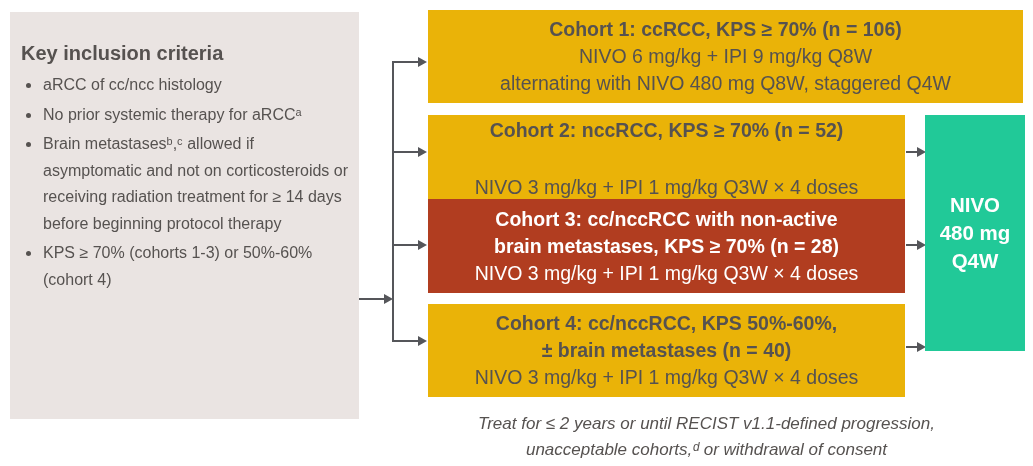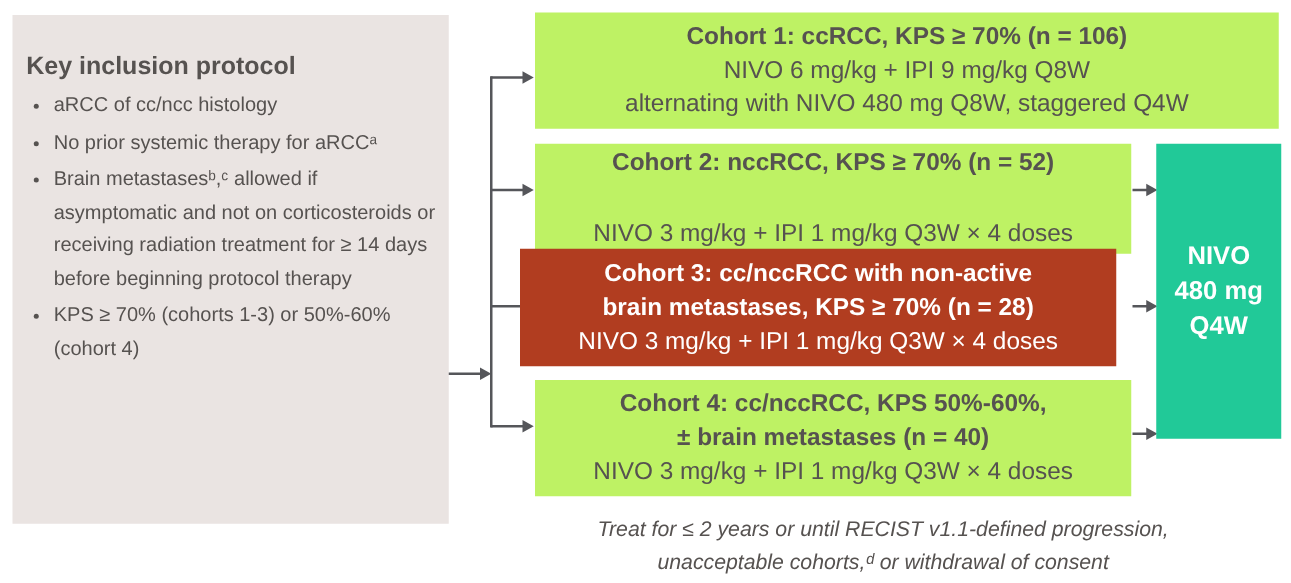--- a/index.html
+++ b/index.html
@@ -32,33 +32,33 @@
     padding-left: 21px;
     font-size: 16px;
     line-height: 26.5px;
     list-style: disc outside;
   }
   .panel li { margin: 0 0 3px 0; padding-left: 1px; }
 
   
   .cohort {
     position: absolute;
-    background: #bef264;
+    background: #eab308;
     color: #565250;
     display: flex;
     flex-direction: column;
     justify-content: center;
     text-align: center;
     font-size: 19.5px;
     line-height: 27px;
   }
   .cohort .bold { font-weight: bold; }
   .cohort-1 { left: 428px; top: 10px;  width: 595px; height: 93px; }
   .cohort-2 { left: 428px; top: 115px; width: 477px; height: 88px; gap: 30px; }
-  .cohort-3 { left: 416px; top: 199px; width: 477px; height: 94px; background: #B13D20; color: #ffffff; }
+  .cohort-3 { left: 428px; top: 199px; width: 477px; height: 94px; background: #B13D20; color: #ffffff; }
   .cohort-4 { left: 428px; top: 304px; width: 477px; height: 93px; }
 
   
   .maintenance {
     position: absolute;
     left: 925px; top: 115px;
     width: 100px; height: 236px;
     background: #21C998;
     color: #ffffff;
     font-size: 20.5px;
@@ -91,21 +91,21 @@
     border-bottom: 5px solid transparent;
     border-left: 9px solid #55565A;
   }
 </style>
 </head>
 <body>
 
 <div class="canvas">
 
   <div class="panel">
-    <div class="panel-title">Key inclusion protocol</div>
+    <div class="panel-title">Key inclusion criteria</div>
     <ul>
       <li>aRCC of cc/ncc histology</li>
       <li>No prior systemic therapy for aRCCᵃ</li>
       <li>Brain metastasesᵇ,ᶜ allowed if asymptomatic and not on corticosteroids or receiving radiation treatment for ≥ 14 days before beginning protocol therapy</li>
       <li>KPS ≥ 70% (cohorts 1-3) or 50%-60% (cohort 4)</li>
     </ul>
   </div>
 
   <div class="line" style="left:359px; top:298px; width:27px; height:2px;"></div>
   <div class="arrowhead" style="left:384px; top:294px;"></div>

